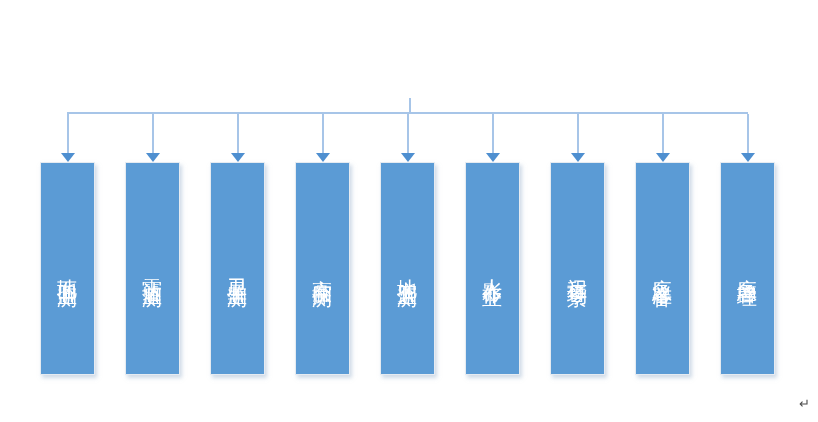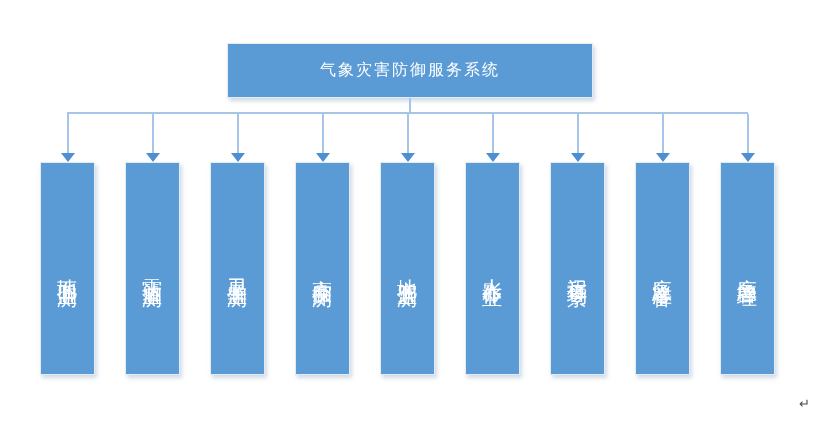--- a/index.html
+++ b/index.html
@@ -85,23 +85,20 @@
     left: 799px; top: 396px;
     font-size: 13px;
     color: #4a4a4a;
   }
 </style>
 </head>
 <body>
 
 <div class="canvas">
 
-  <div class="root-box">
-    <span class="label">气象灾害防御服务系统</span>
-  </div>
 
   <div class="stem"></div>
   <div class="hline"></div>
 
   <div class="columns" id="columns">
       <div class="column">
         <div class="drop"></div>
         <div class="arrowhead"></div>
         <div class="col-box">
           <span class="vlabel">地面监测</span>

